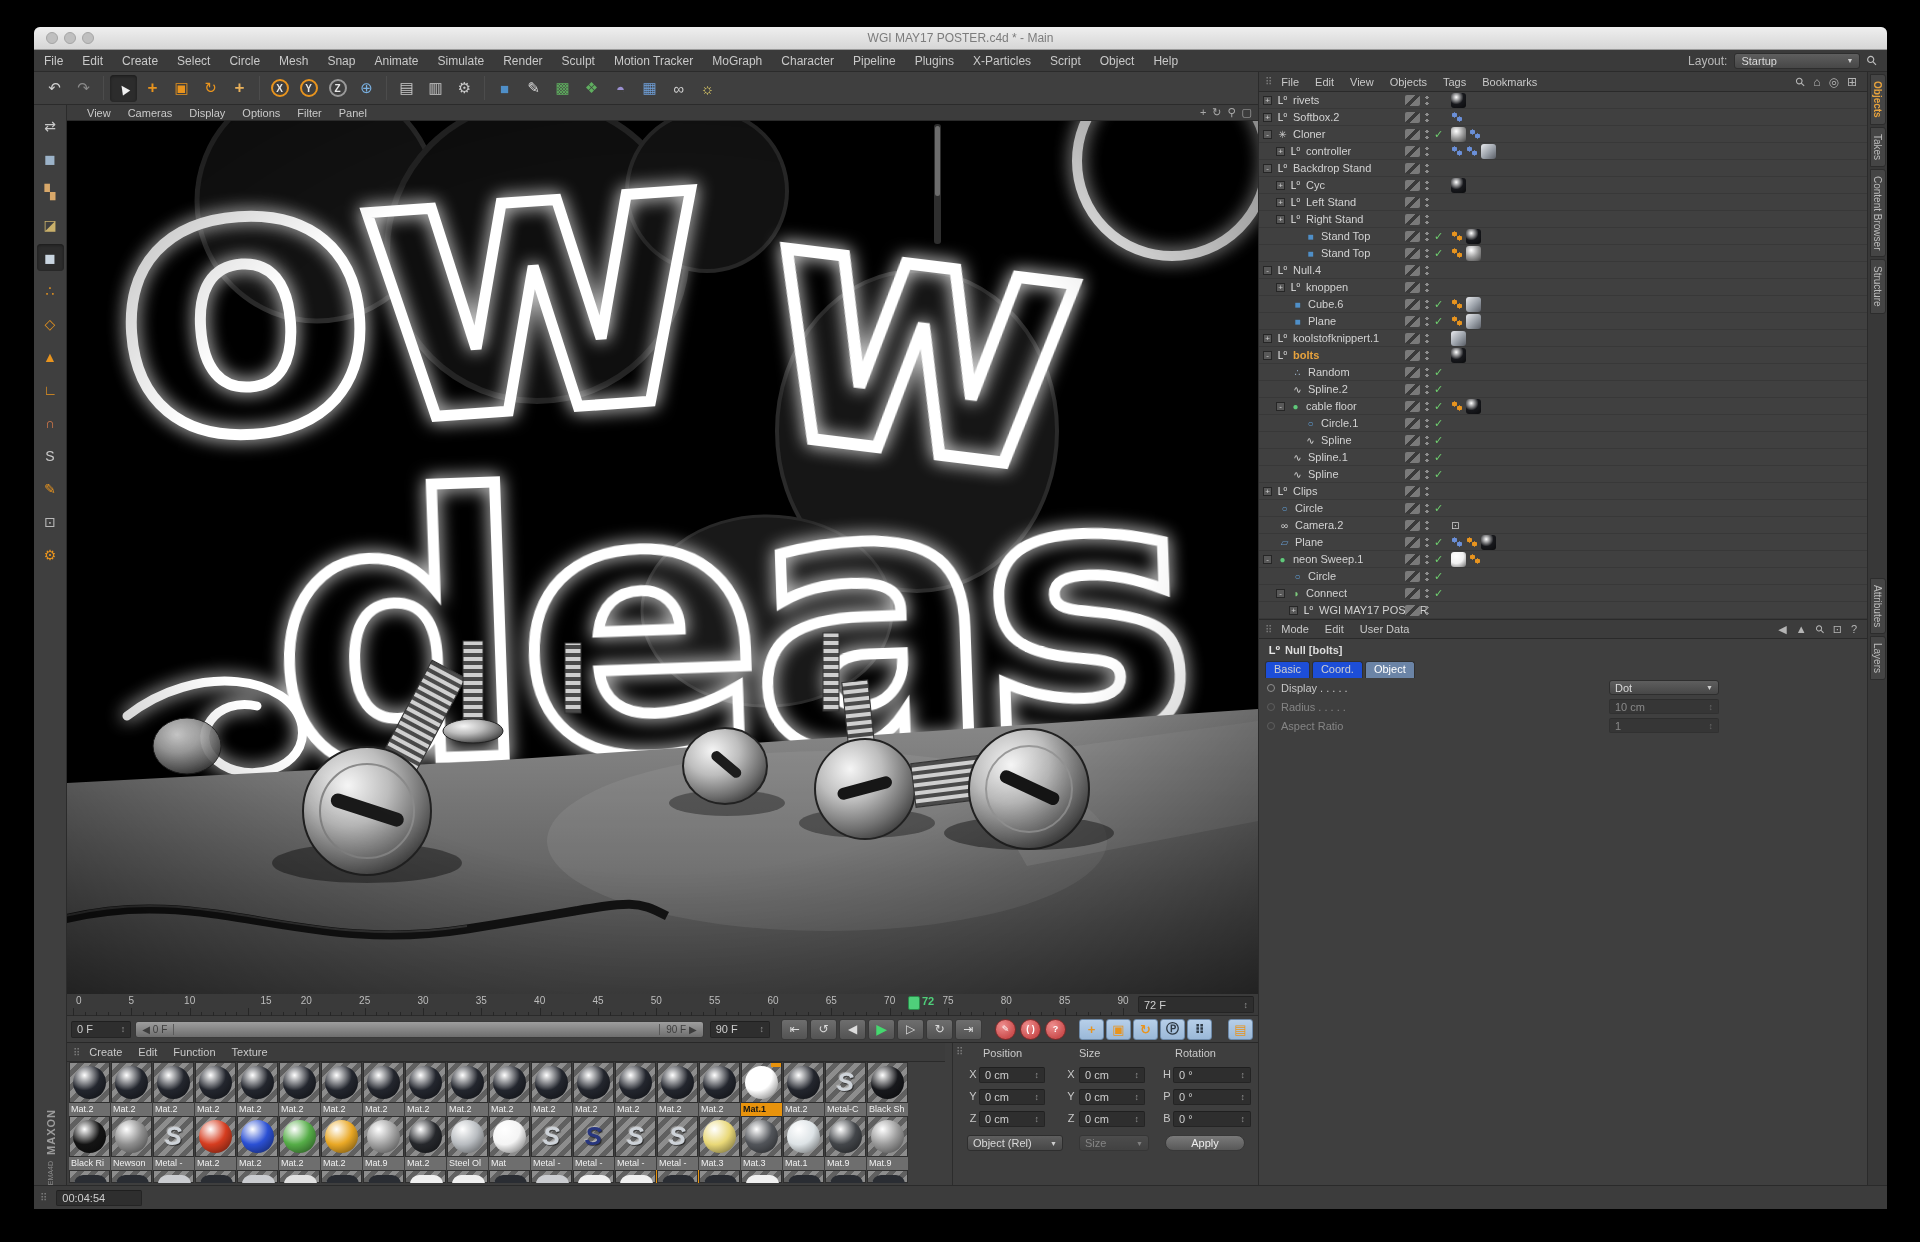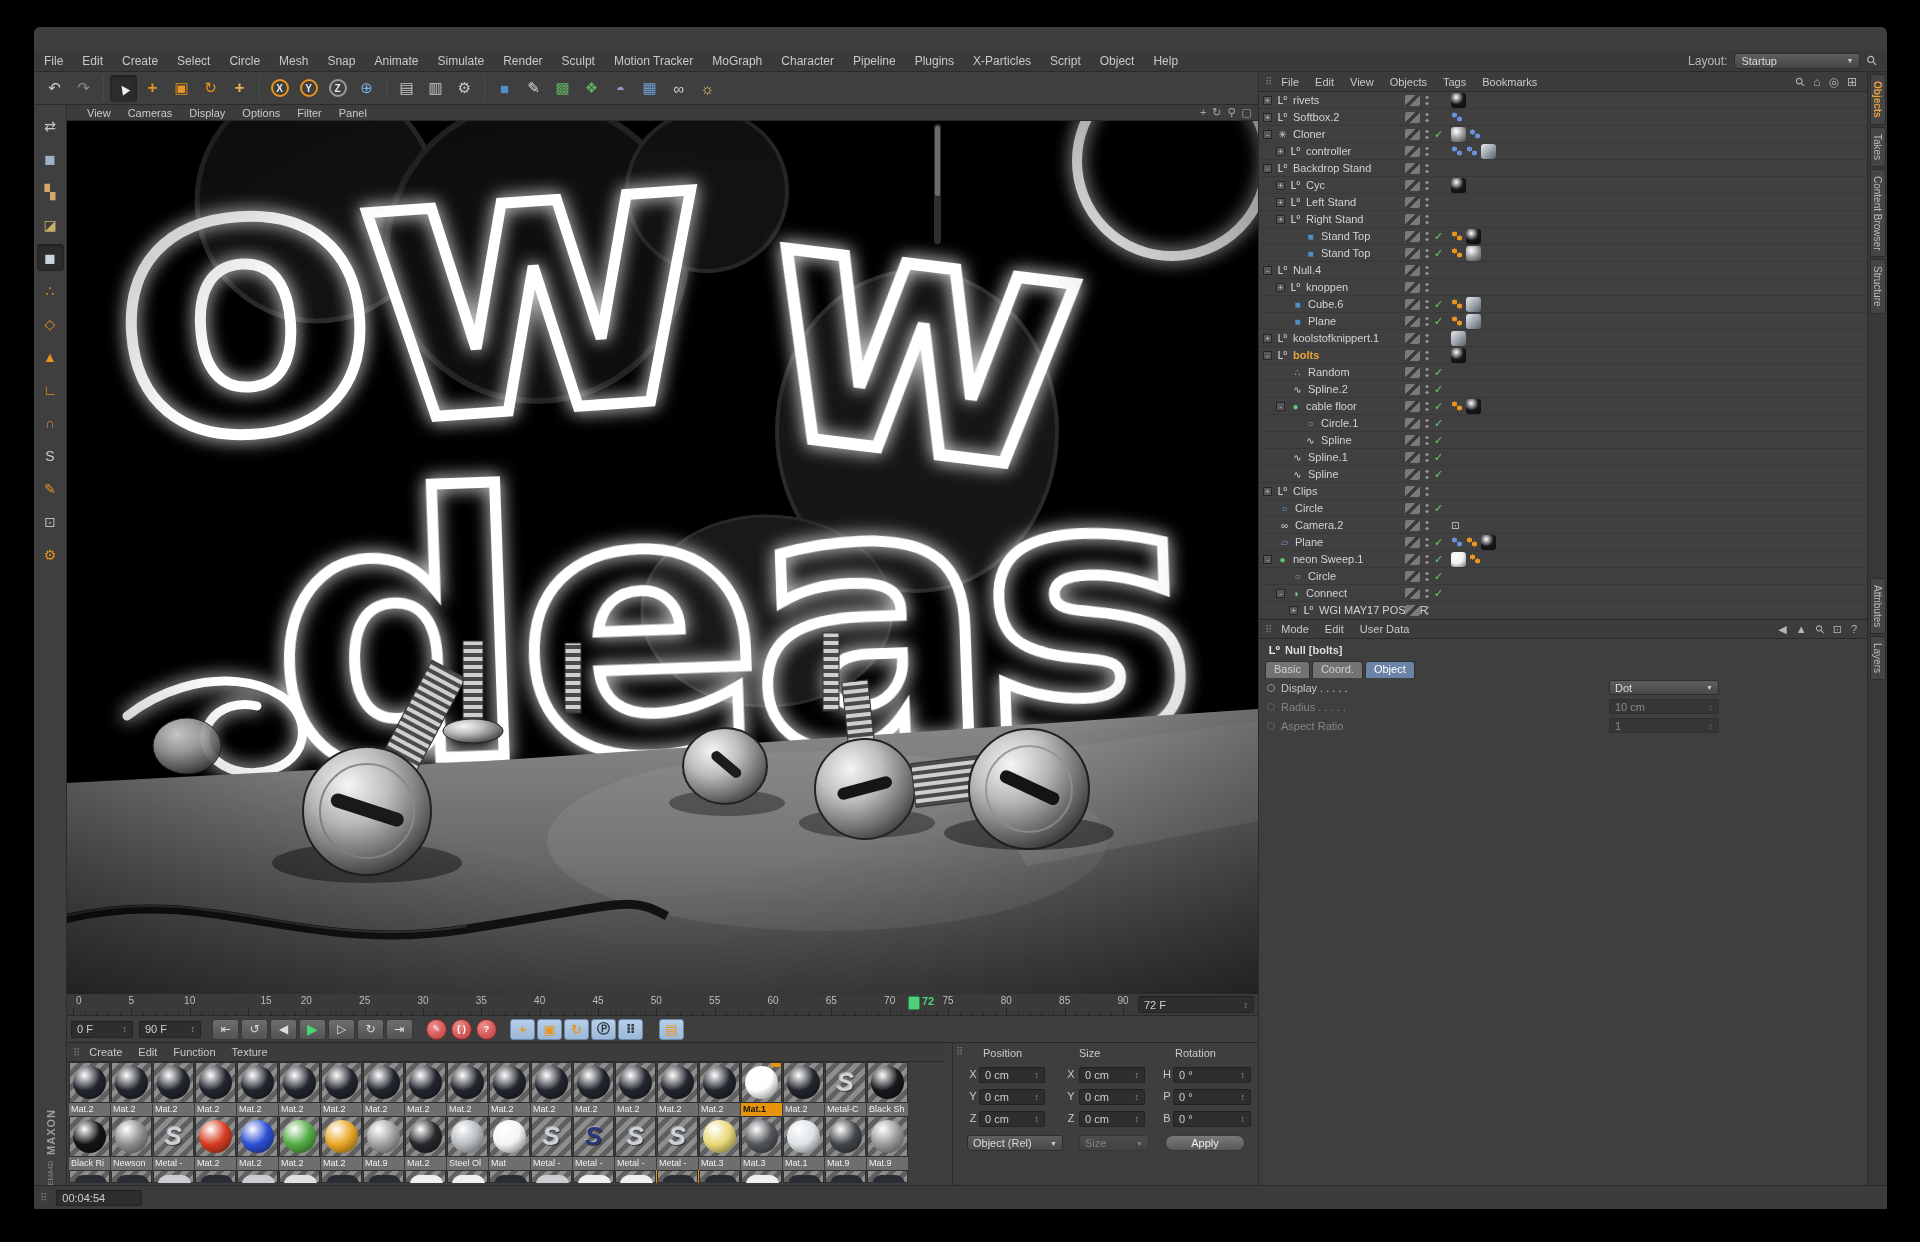--- a/index.html
+++ b/index.html
@@ -151,21 +151,21 @@
   
   #am-bar{position:absolute;left:0;top:547px;width:100%;height:20px;background:#3c3c3c;
     border-top:1px solid #2a2a2a;border-bottom:1px solid #2a2a2a;display:flex;align-items:center;padding:0 6px;}
   #am-bar .menu-item{font-size:11px;margin-right:16px;}
   #am-icons{margin-left:auto;display:flex;gap:9px;padding-right:4px;}
   #am-icons span{color:#b5b5b5;font-size:11px;}
   #am-body{position:absolute;left:0;top:567px;width:100%;bottom:0;background:#3f3f3f;}
   #am-obj{display:flex;align-items:center;height:22px;padding:0 8px;color:#dcdcdc;font-size:11px;font-weight:bold;}
   #am-obj .om-ico{font-size:11px;}
   #am-tabs{display:flex;gap:2px;padding:0 6px;height:17px;}
-  .am-tab{background:#737373;border:1px solid #303030;border-bottom:none;color:#cfcfcf;font-size:11px;
+  .am-tab{background:#1d4ed8;border:1px solid #303030;border-bottom:none;color:#cfcfcf;font-size:11px;
     padding:1px 8px;border-radius:3px 3px 0 0;}
   .am-tab.active{background:#6b84a6;color:#fff;}
   #am-section{margin-top:3px;height:17px;background:#494949;border-top:1px solid #2e2e2e;
     border-bottom:1px solid #2e2e2e;color:#ececec;font-weight:bold;font-size:11px;
     display:flex;align-items:center;padding:0 8px;}
   .am-row{display:flex;align-items:center;height:19px;padding:0 8px;font-size:11px;color:#c6c6c6;}
   .am-row.dis{color:#858585;}
   .am-row .ring{width:8px;height:8px;border:1.5px solid #8e8e8e;border-radius:50%;margin-right:6px;flex:none;}
   .am-row.dis .ring{border-color:#5e5e5e;}
   .am-row .ctl{margin-left:auto;margin-right:140px;width:110px;}
@@ -183,20 +183,26 @@
   
   #statusbar{position:absolute;left:0;top:1158px;width:100%;height:24px;background:#3c3c3c;
     border-top:1px solid #2a2a2a;display:flex;align-items:center;padding:0 6px;}
   #time-fld{width:86px;height:16px;}
 </style>
 </head>
 <body>
 
 <div id="win">
 
+  <div id="titlebar">
+    <span class="tl" style="left:12px"></span>
+    <span class="tl" style="left:30px"></span>
+    <span class="tl" style="left:48px"></span>
+    <div id="title-text">WGI MAY17 POSTER.c4d * - Main</div>
+  </div>
 
   <div id="menubar">
     <span id="menubar-items" style="display:flex">
         <span class="menu-item">File</span>
         <span class="menu-item">Edit</span>
         <span class="menu-item">Create</span>
         <span class="menu-item">Select</span>
         <span class="menu-item">Circle</span>
         <span class="menu-item">Mesh</span>
         <span class="menu-item">Snap</span>
@@ -558,20 +564,24 @@
         <span>72 F</span>
         <span class="spn">↕</span>
       </div>
     </div>
 
     <div id="transport">
       <span class="fld" style="width:62px;height:17px">
         <span>0 F</span>
         <span class="spn">↕</span>
       </span>
+      <div id="scrub">
+        <span class="grip left">◀ 0 F</span>
+        <span class="grip right">90 F ▶</span>
+      </div>
       <span class="fld" style="width:62px;height:17px;margin-left:6px">
         <span>90 F</span>
         <span class="spn">↕</span>
       </span>
       <span id="t-buttons" style="display:flex;margin-left:10px">
           <div class="t-btn">⇤</div>
           <div class="t-btn">↺</div>
           <div class="t-btn">◀</div>
           <div class="t-btn accent">▶</div>
           <div class="t-btn">▷</div>

